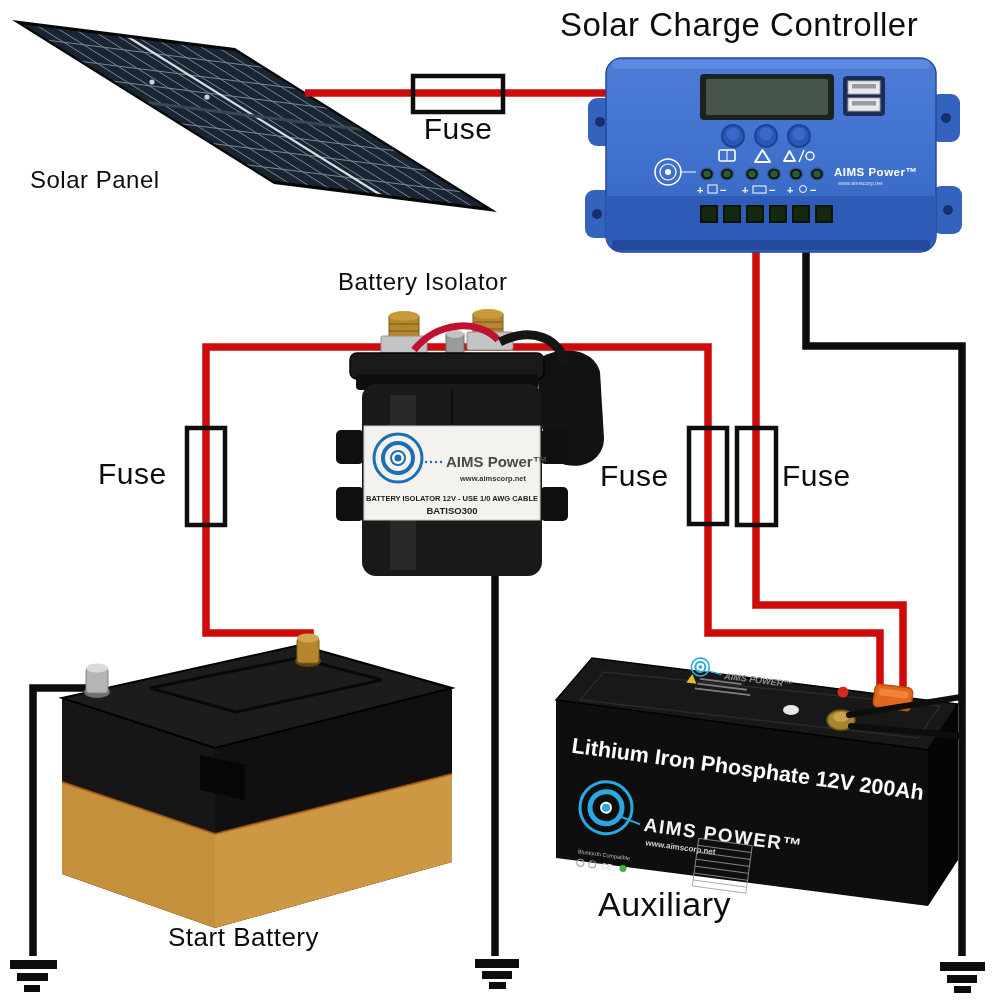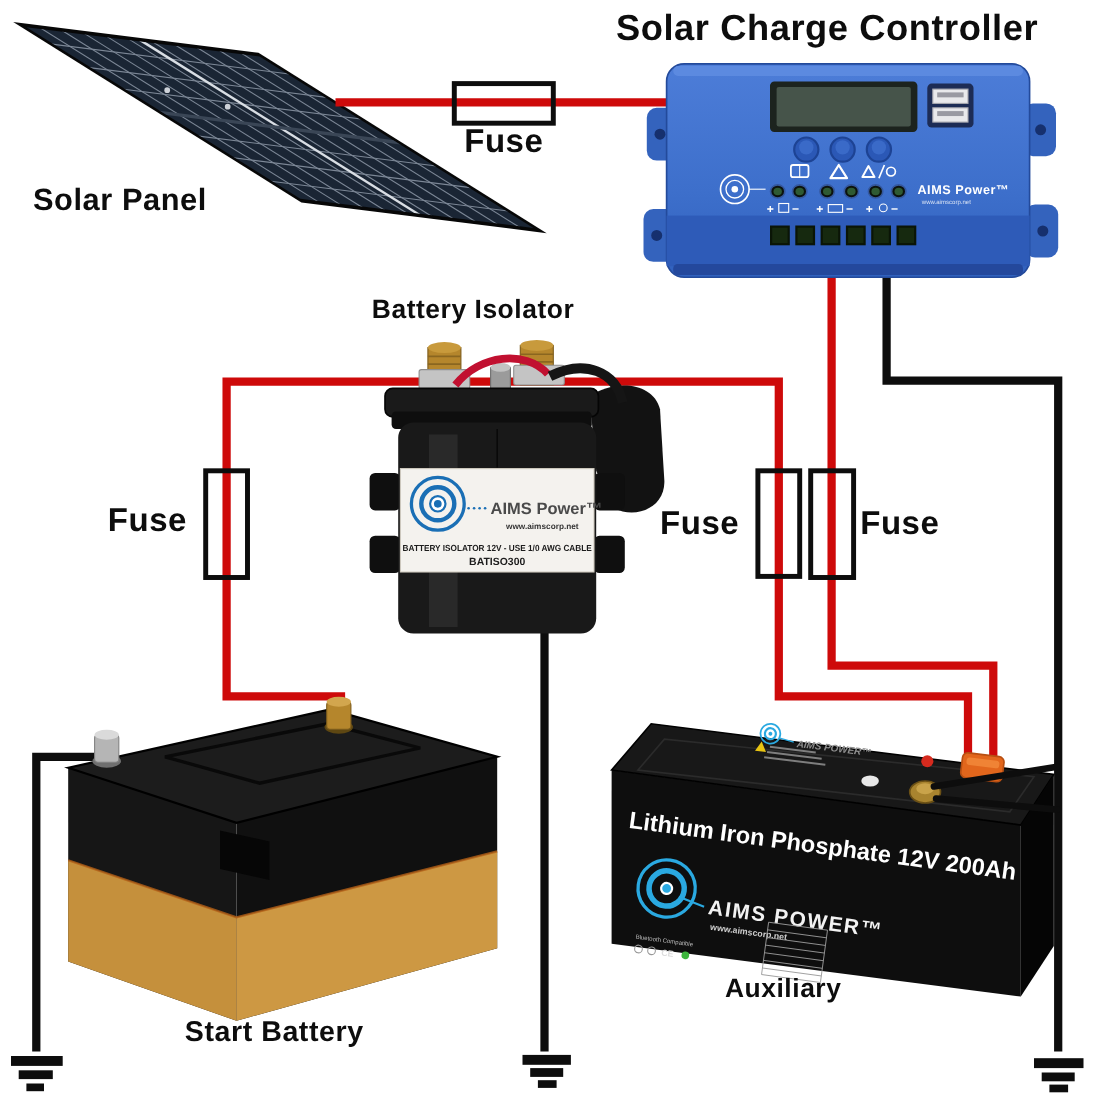--- a/index.html
+++ b/index.html
@@ -1,28 +1,28 @@
 <!DOCTYPE html>
 <html><head>
 <meta charset="utf-8">
 <style>
   html,body{margin:0;padding:0;background:#ffffff;}
   .stage{position:relative;width:998px;height:1000px;background:#ffffff;overflow:hidden;
          font-family:"Liberation Sans", sans-serif;}
   .stage svg{position:absolute;left:0;top:0;width:998px;height:1000px;display:block;}
-  .lbl{position:absolute;color:#0d0d0d;font-weight:700;letter-spacing:.5px;white-space:nowrap;}
+  .lbl{position:absolute;color:#0d0d0d;font-weight:400;letter-spacing:.5px;white-space:nowrap;}
   .lbl-title{left:560px;top:6px;font-size:33px;}
-  .lbl-panel{left:30px;top:166px;font-size:28px;}
+  .lbl-panel{left:30px;top:166px;font-size:24px;}
   .lbl-fuse-top{left:413px;top:112px;width:90px;text-align:center;font-size:30px;}
   .lbl-isolator{left:338px;top:268px;font-size:24px;}
   .lbl-fuse-left{left:98px;top:457px;font-size:30px;}
   .lbl-fuse-mid{left:600px;top:459px;font-size:30px;}
   .lbl-fuse-right{left:782px;top:459px;font-size:30px;}
   .lbl-start{left:168px;top:922px;font-size:26px;}
-  .lbl-aux{left:598px;top:886px;width:228px;text-align:center;font-size:24px;line-height:1.1;white-space:normal;}
+  .lbl-aux{left:598px;top:886px;width:228px;text-align:left;font-size:34px;line-height:1.1;white-space:normal;}
 </style>
 </head>
 <body>
 
 <div class="stage">
 
 <svg viewBox="0 0 998 1000">
   <defs>
     <linearGradient id="ctrlGrad" x1="0" y1="0" x2="0" y2="1">
       <stop offset="0" stop-color="#4d7dd8"></stop>

